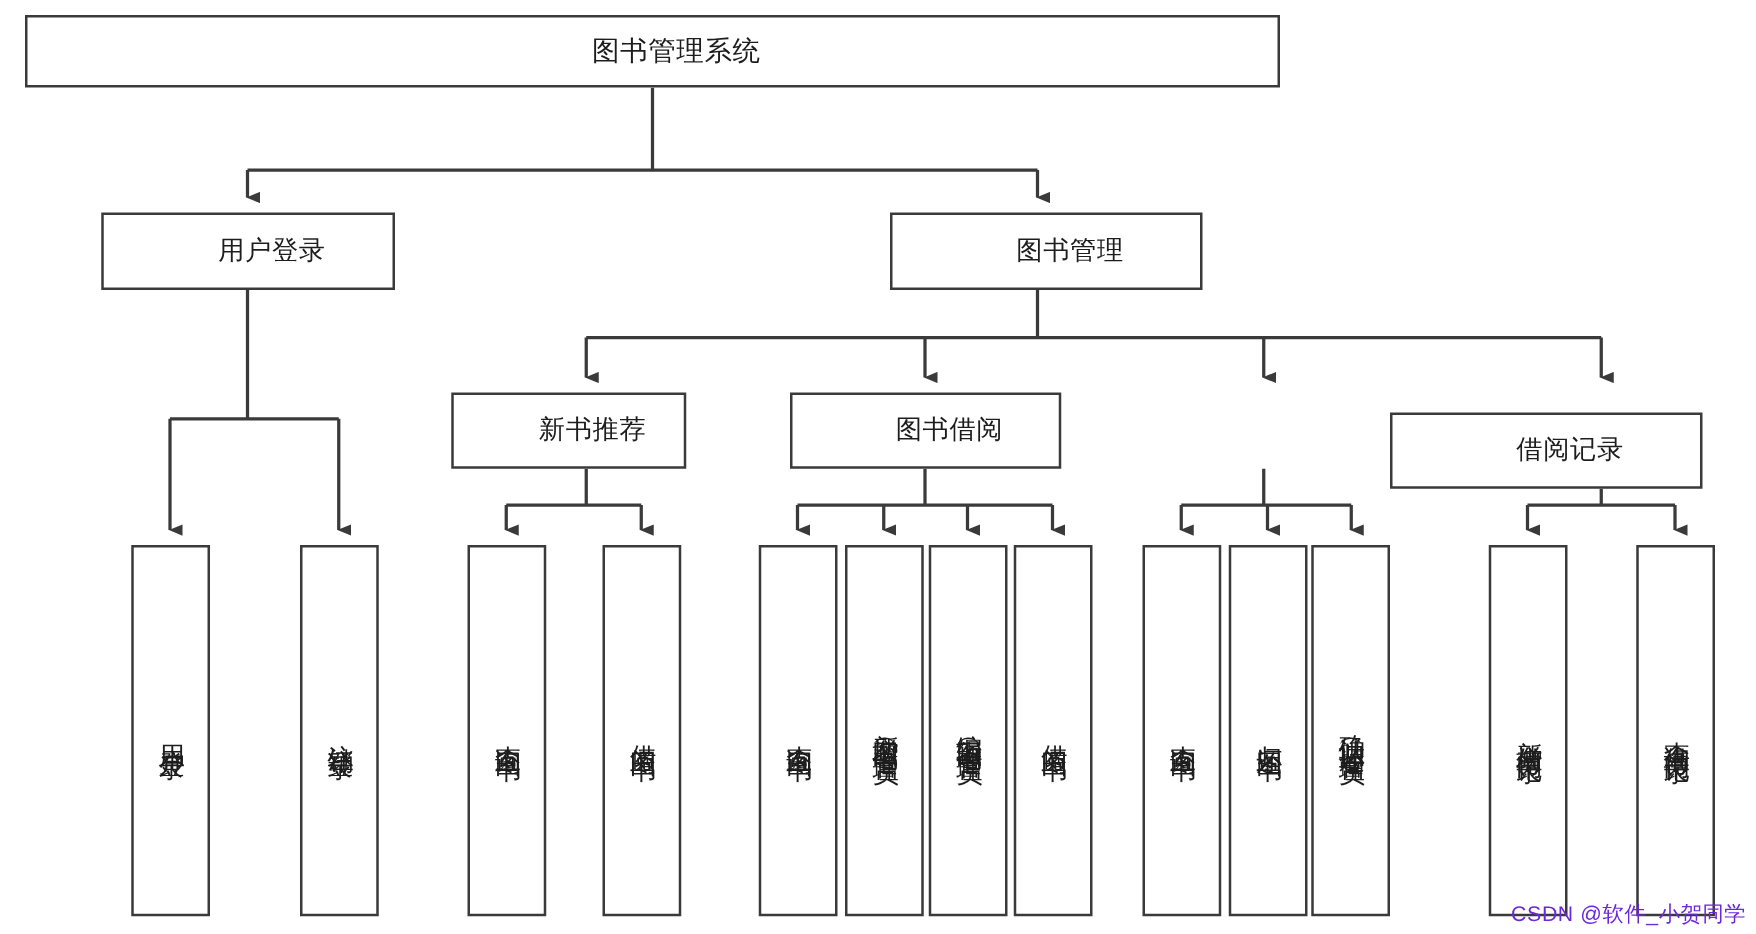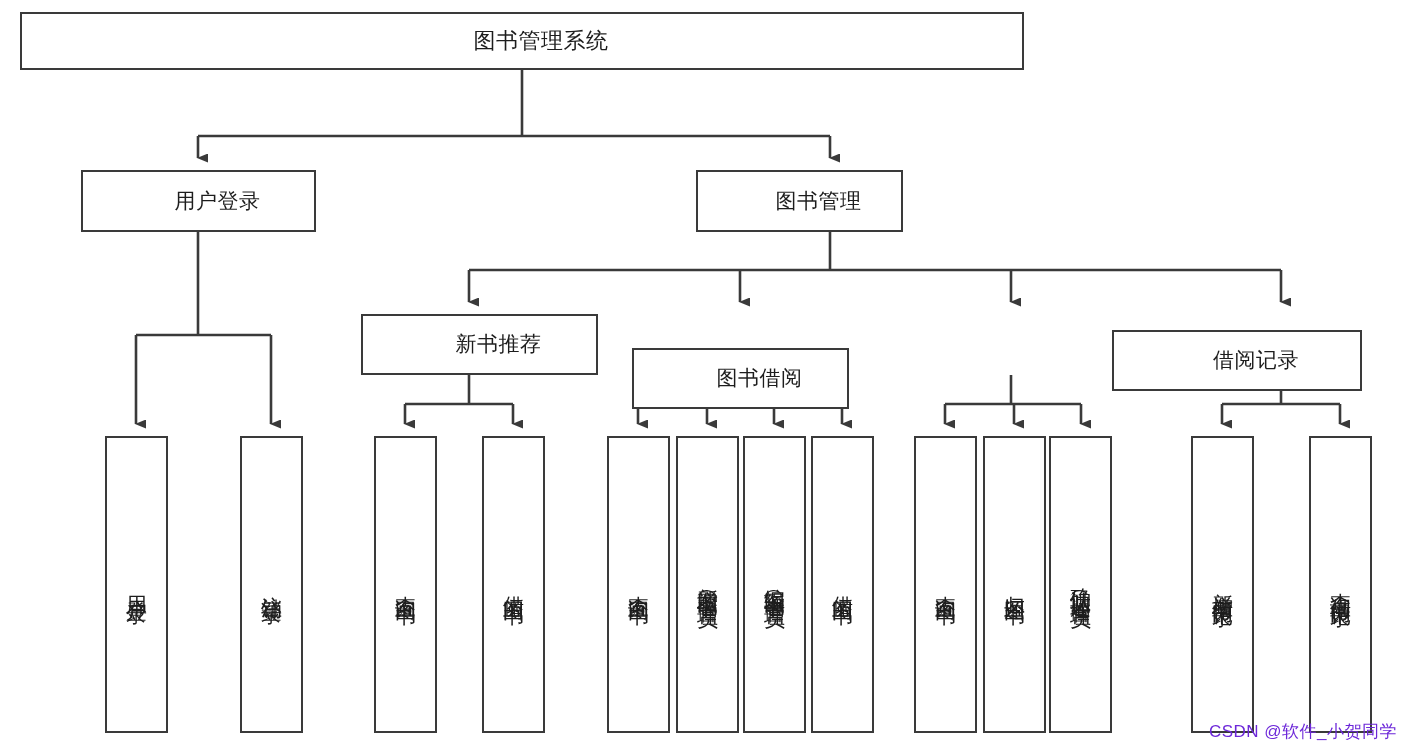--- a/index.html
+++ b/index.html
@@ -121,28 +121,28 @@
     </g>
   </svg>
 
   <div class="node h title" style="left:20px;top:12px;width:1004px;height:58px;">
     <span class="label">图书管理系统</span>
   </div>
 
   <div class="node h" style="left:81px;top:170px;width:235px;height:62px;">
     <span class="label">用户登录</span>
   </div>
-  <div class="node h" style="left:696px;top:170px;width:207px;height:62px;justify-content:center;">
+  <div class="node h" style="left:712px;top:170px;width:250px;height:62px;justify-content:center;">
     <span class="label">图书管理</span>
   </div>
 
-  <div class="node h" style="left:361px;top:314px;width:237px;height:61px;">
+  <div class="node h" style="left:361px;top:314px;width:188px;height:61px;">
     <span class="label">新书推荐</span>
   </div>
-  <div class="node h" style="left:632px;top:314px;width:217px;height:61px;margin-top:34px;">
+  <div class="node h" style="left:632px;top:314px;width:217px;height:61px;">
     <span class="label">图书借阅</span>
   </div>
   <div class="node h" style="left:1112px;top:314px;width:250px;height:61px;margin-top:16px;">
     <span class="label">借阅记录</span>
   </div>
 
   <div class="node v" style="left:105px;top:436px;width:63px;height:297px;">
     <span class="label">用户登录</span>
   </div>
   <div class="node v" style="left:240px;top:436px;width:63px;height:297px;">

